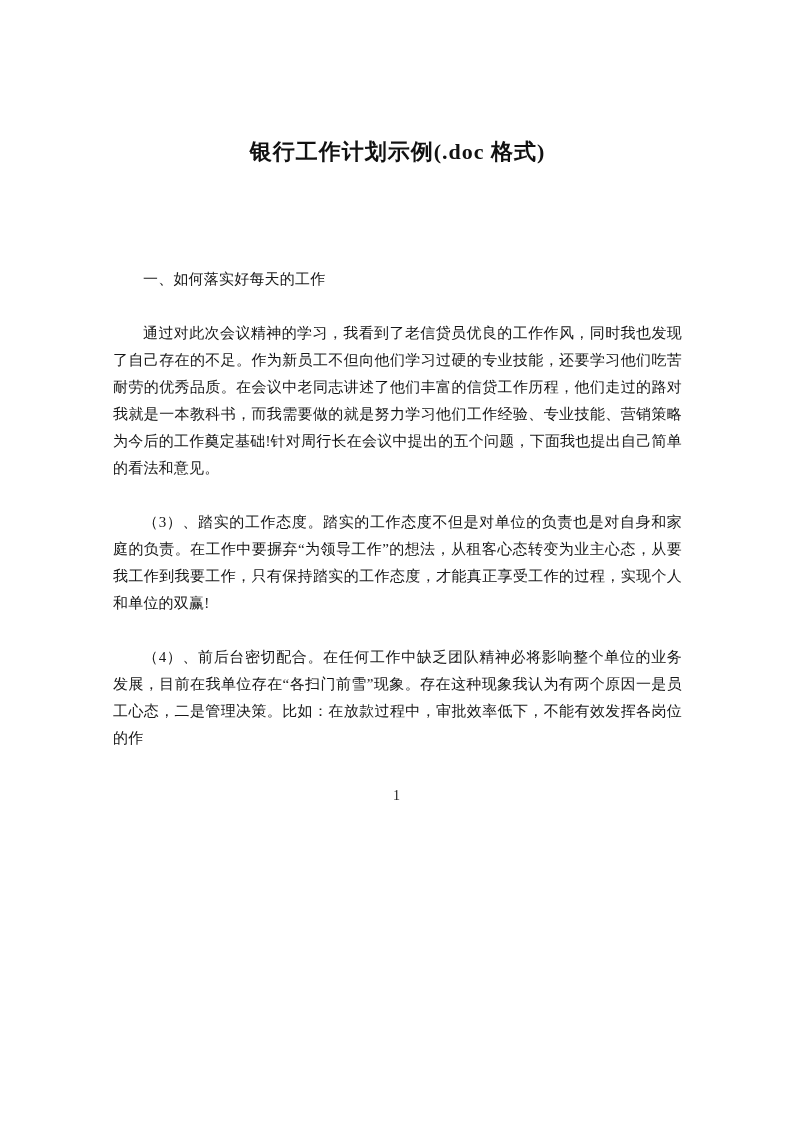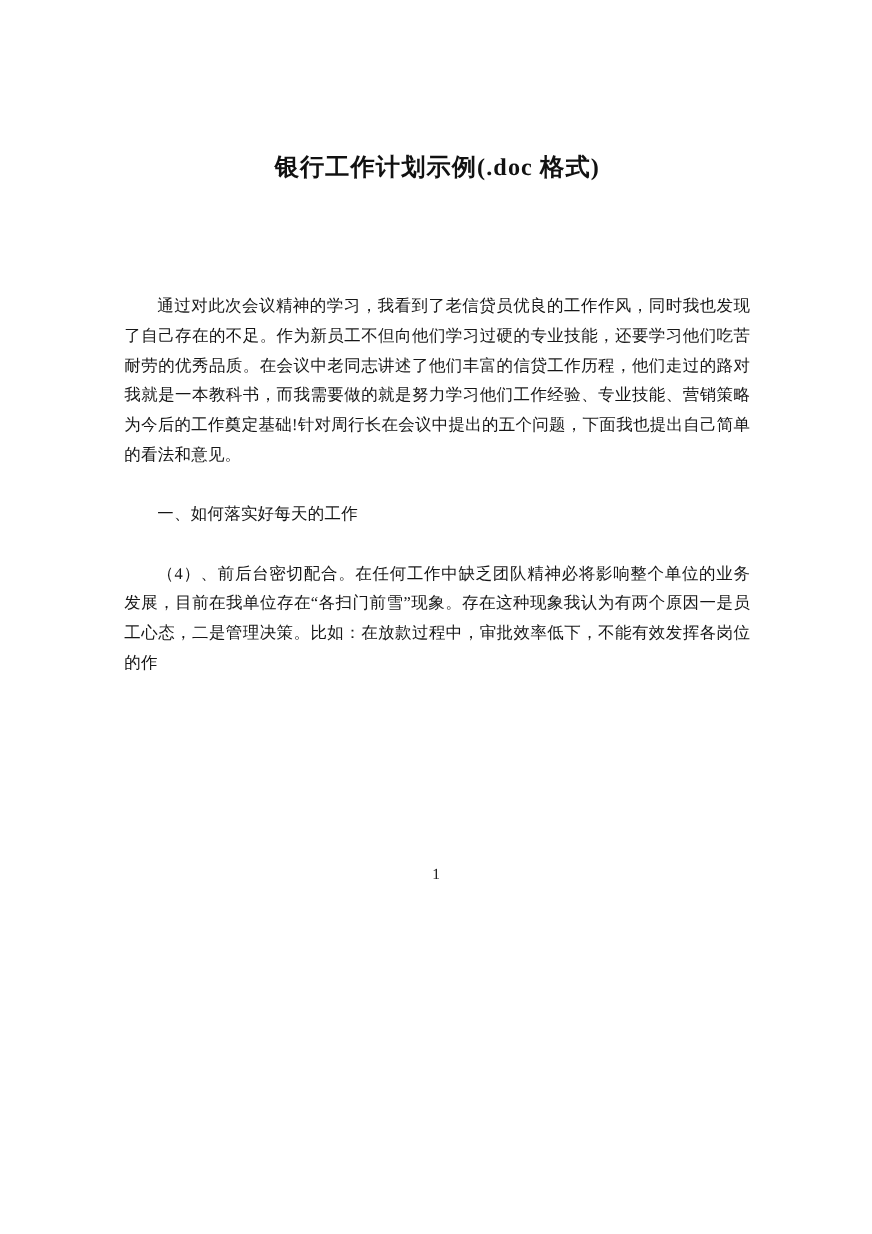--- a/index.html
+++ b/index.html
@@ -65,25 +65,26 @@
   }
 </style>
 </head>
 <body>
 
 <div class="page">
   <div class="content">
 
     <h1 class="doc-title">银行工作计划示例(.doc 格式)</h1>
 
+    <p class="para heading">一、如何落实好每天的工作</p>
+
     <p class="para">通过对此次会议精神的学习，我看到了老信贷员优良的工作作风，同时我也发现了自己存在的不足。作为新员工不但向他们学习过硬的专业技能，还要学习他们吃苦耐劳的优秀品质。在会议中老同志讲述了他们丰富的信贷工作历程，他们走过的路对我就是一本教科书，而我需要做的就是努力学习他们工作经验、专业技能、营销策略为今后的工作奠定基础!针对周行长在会议中提出的五个问题，下面我也提出自己简单的看法和意见。</p>
-
-    <p class="para heading">一、如何落实好每天的工作</p>
 
 
 
+    <p class="para">（3）、踏实的工作态度。踏实的工作态度不但是对单位的负责也是对自身和家庭的负责。在工作中要摒弃“为领导工作”的想法，从租客心态转变为业主心态，从要我工作到我要工作，只有保持踏实的工作态度，才能真正享受工作的过程，实现个人和单位的双赢!</p>
 
     <p class="para last">（4）、前后台密切配合。在任何工作中缺乏团队精神必将影响整个单位的业务发展，目前在我单位存在“各扫门前雪”现象。存在这种现象我认为有两个原因一是员工心态，二是管理决策。比如：在放款过程中，审批效率低下，不能有效发挥各岗位的作</p>
 
   </div>
 
   <div class="page-number">1</div>
 </div>
 
 </body></html>

